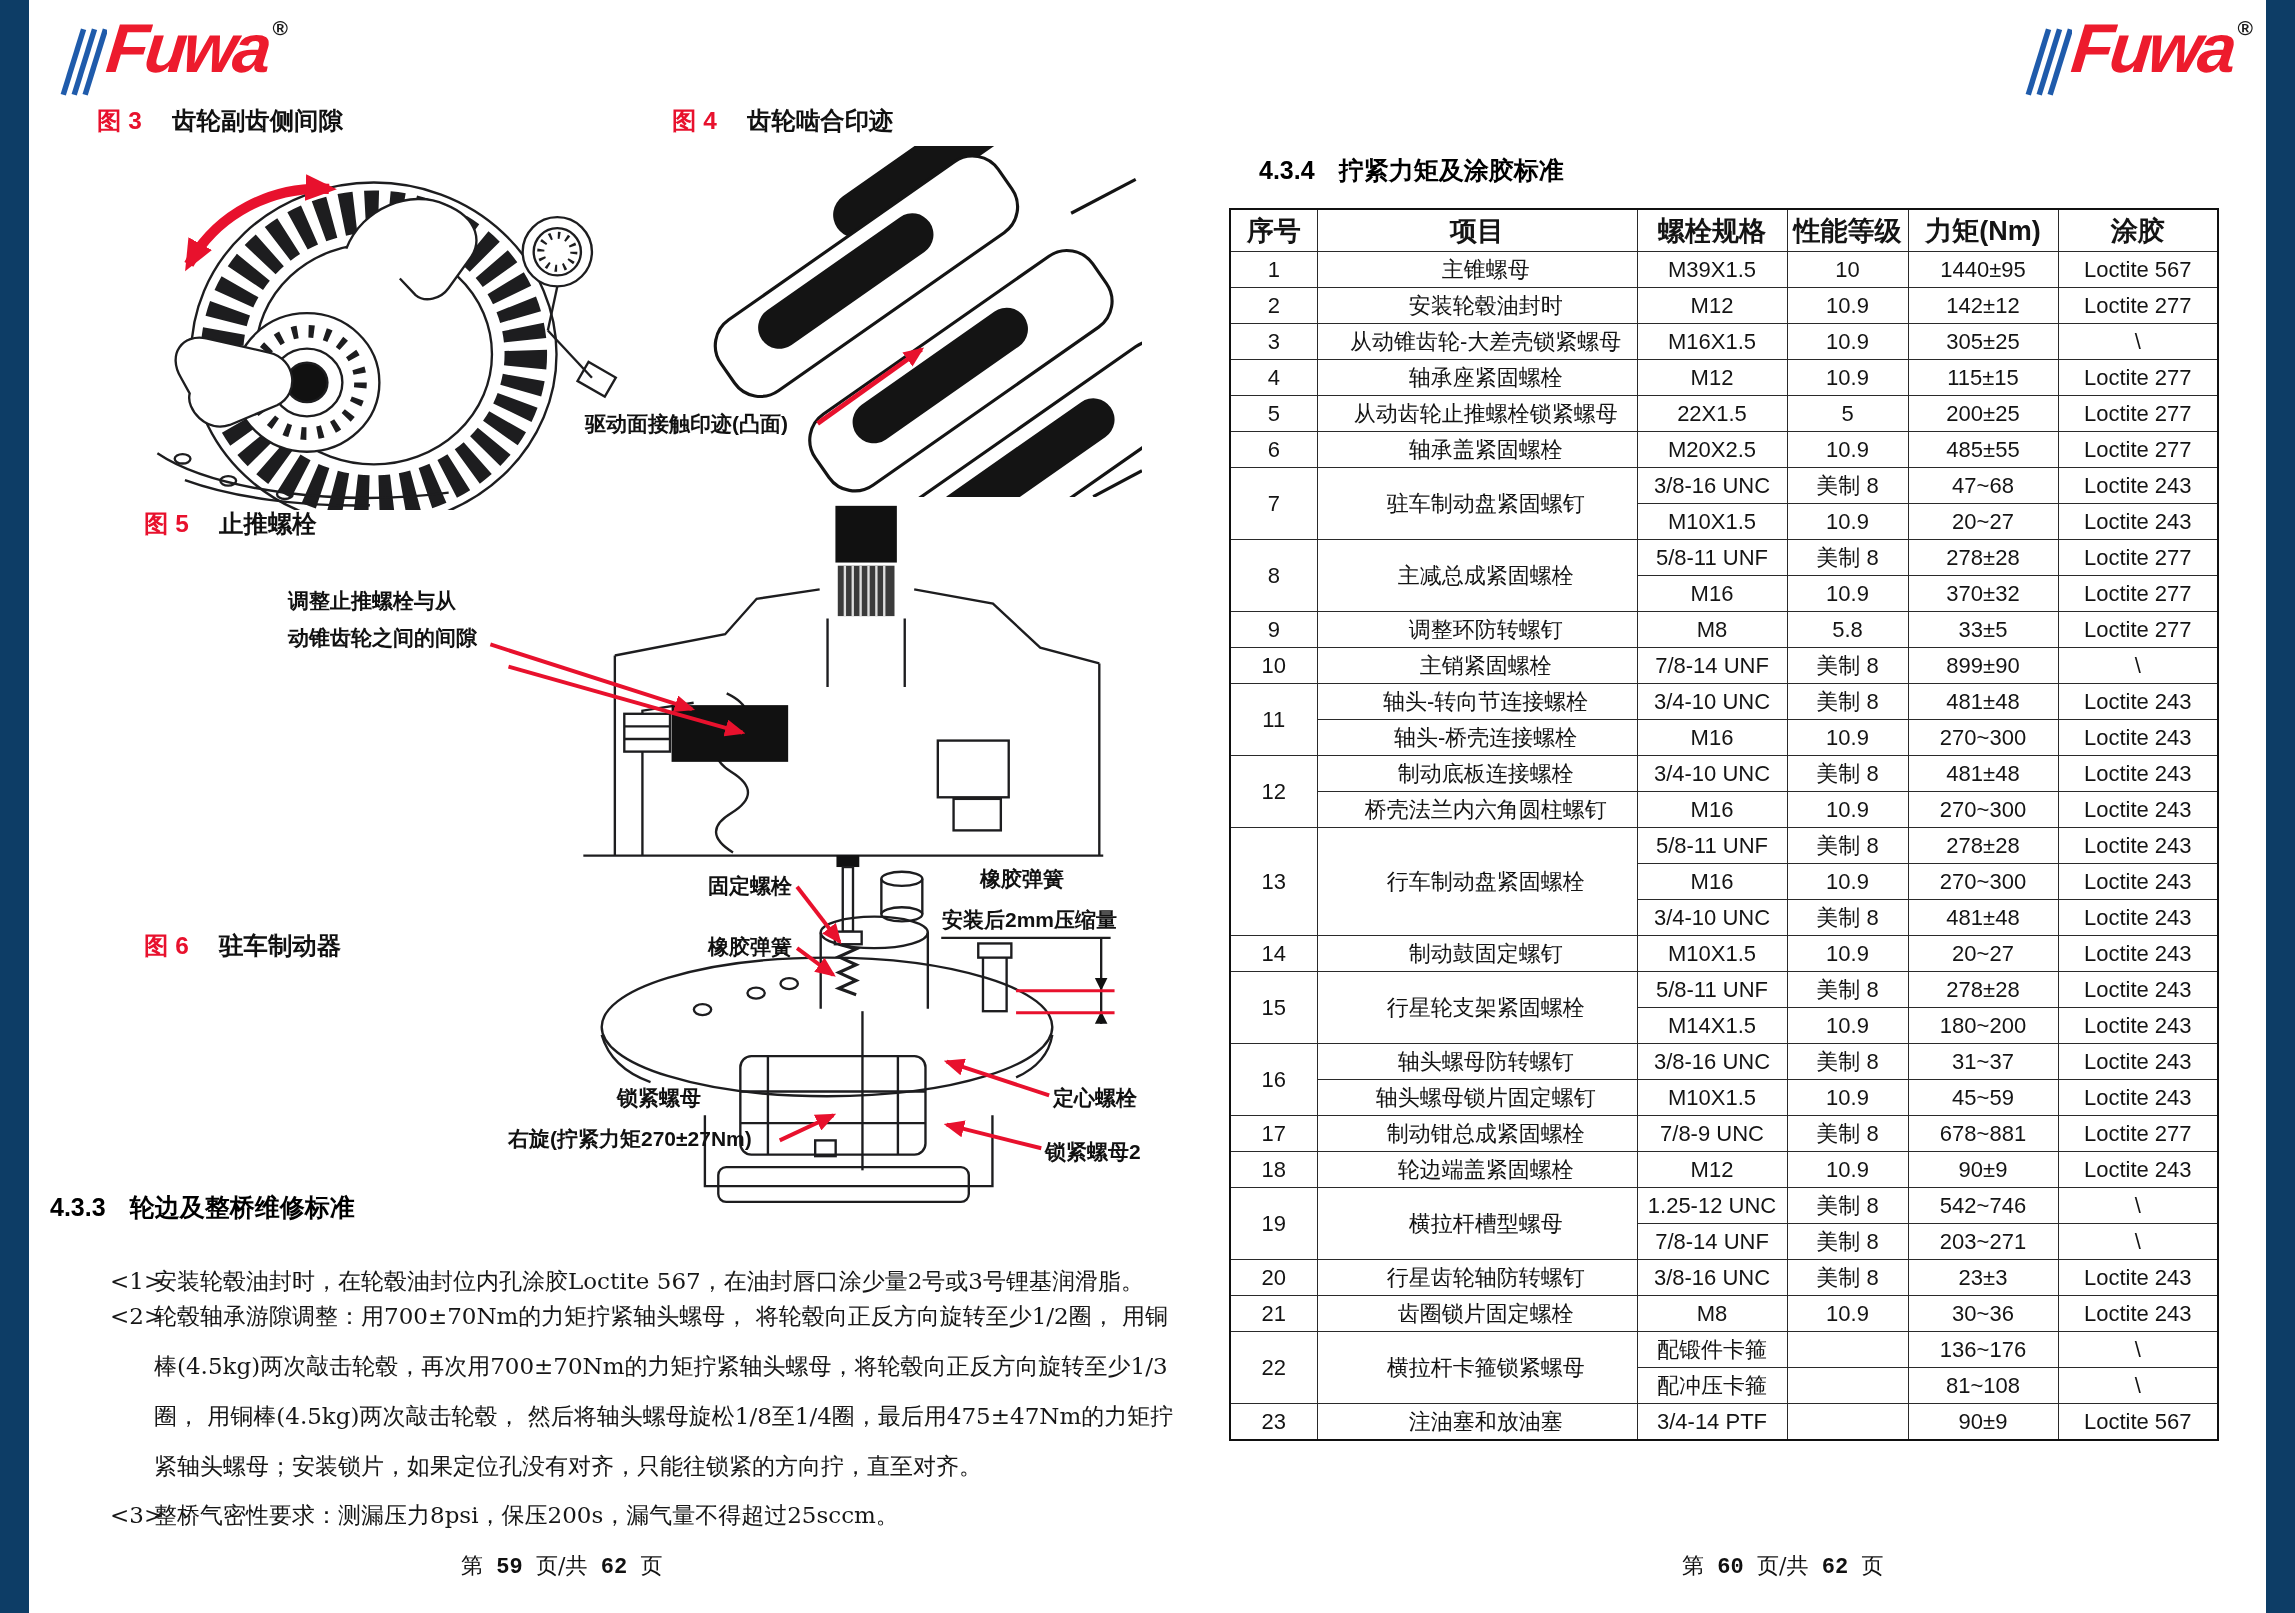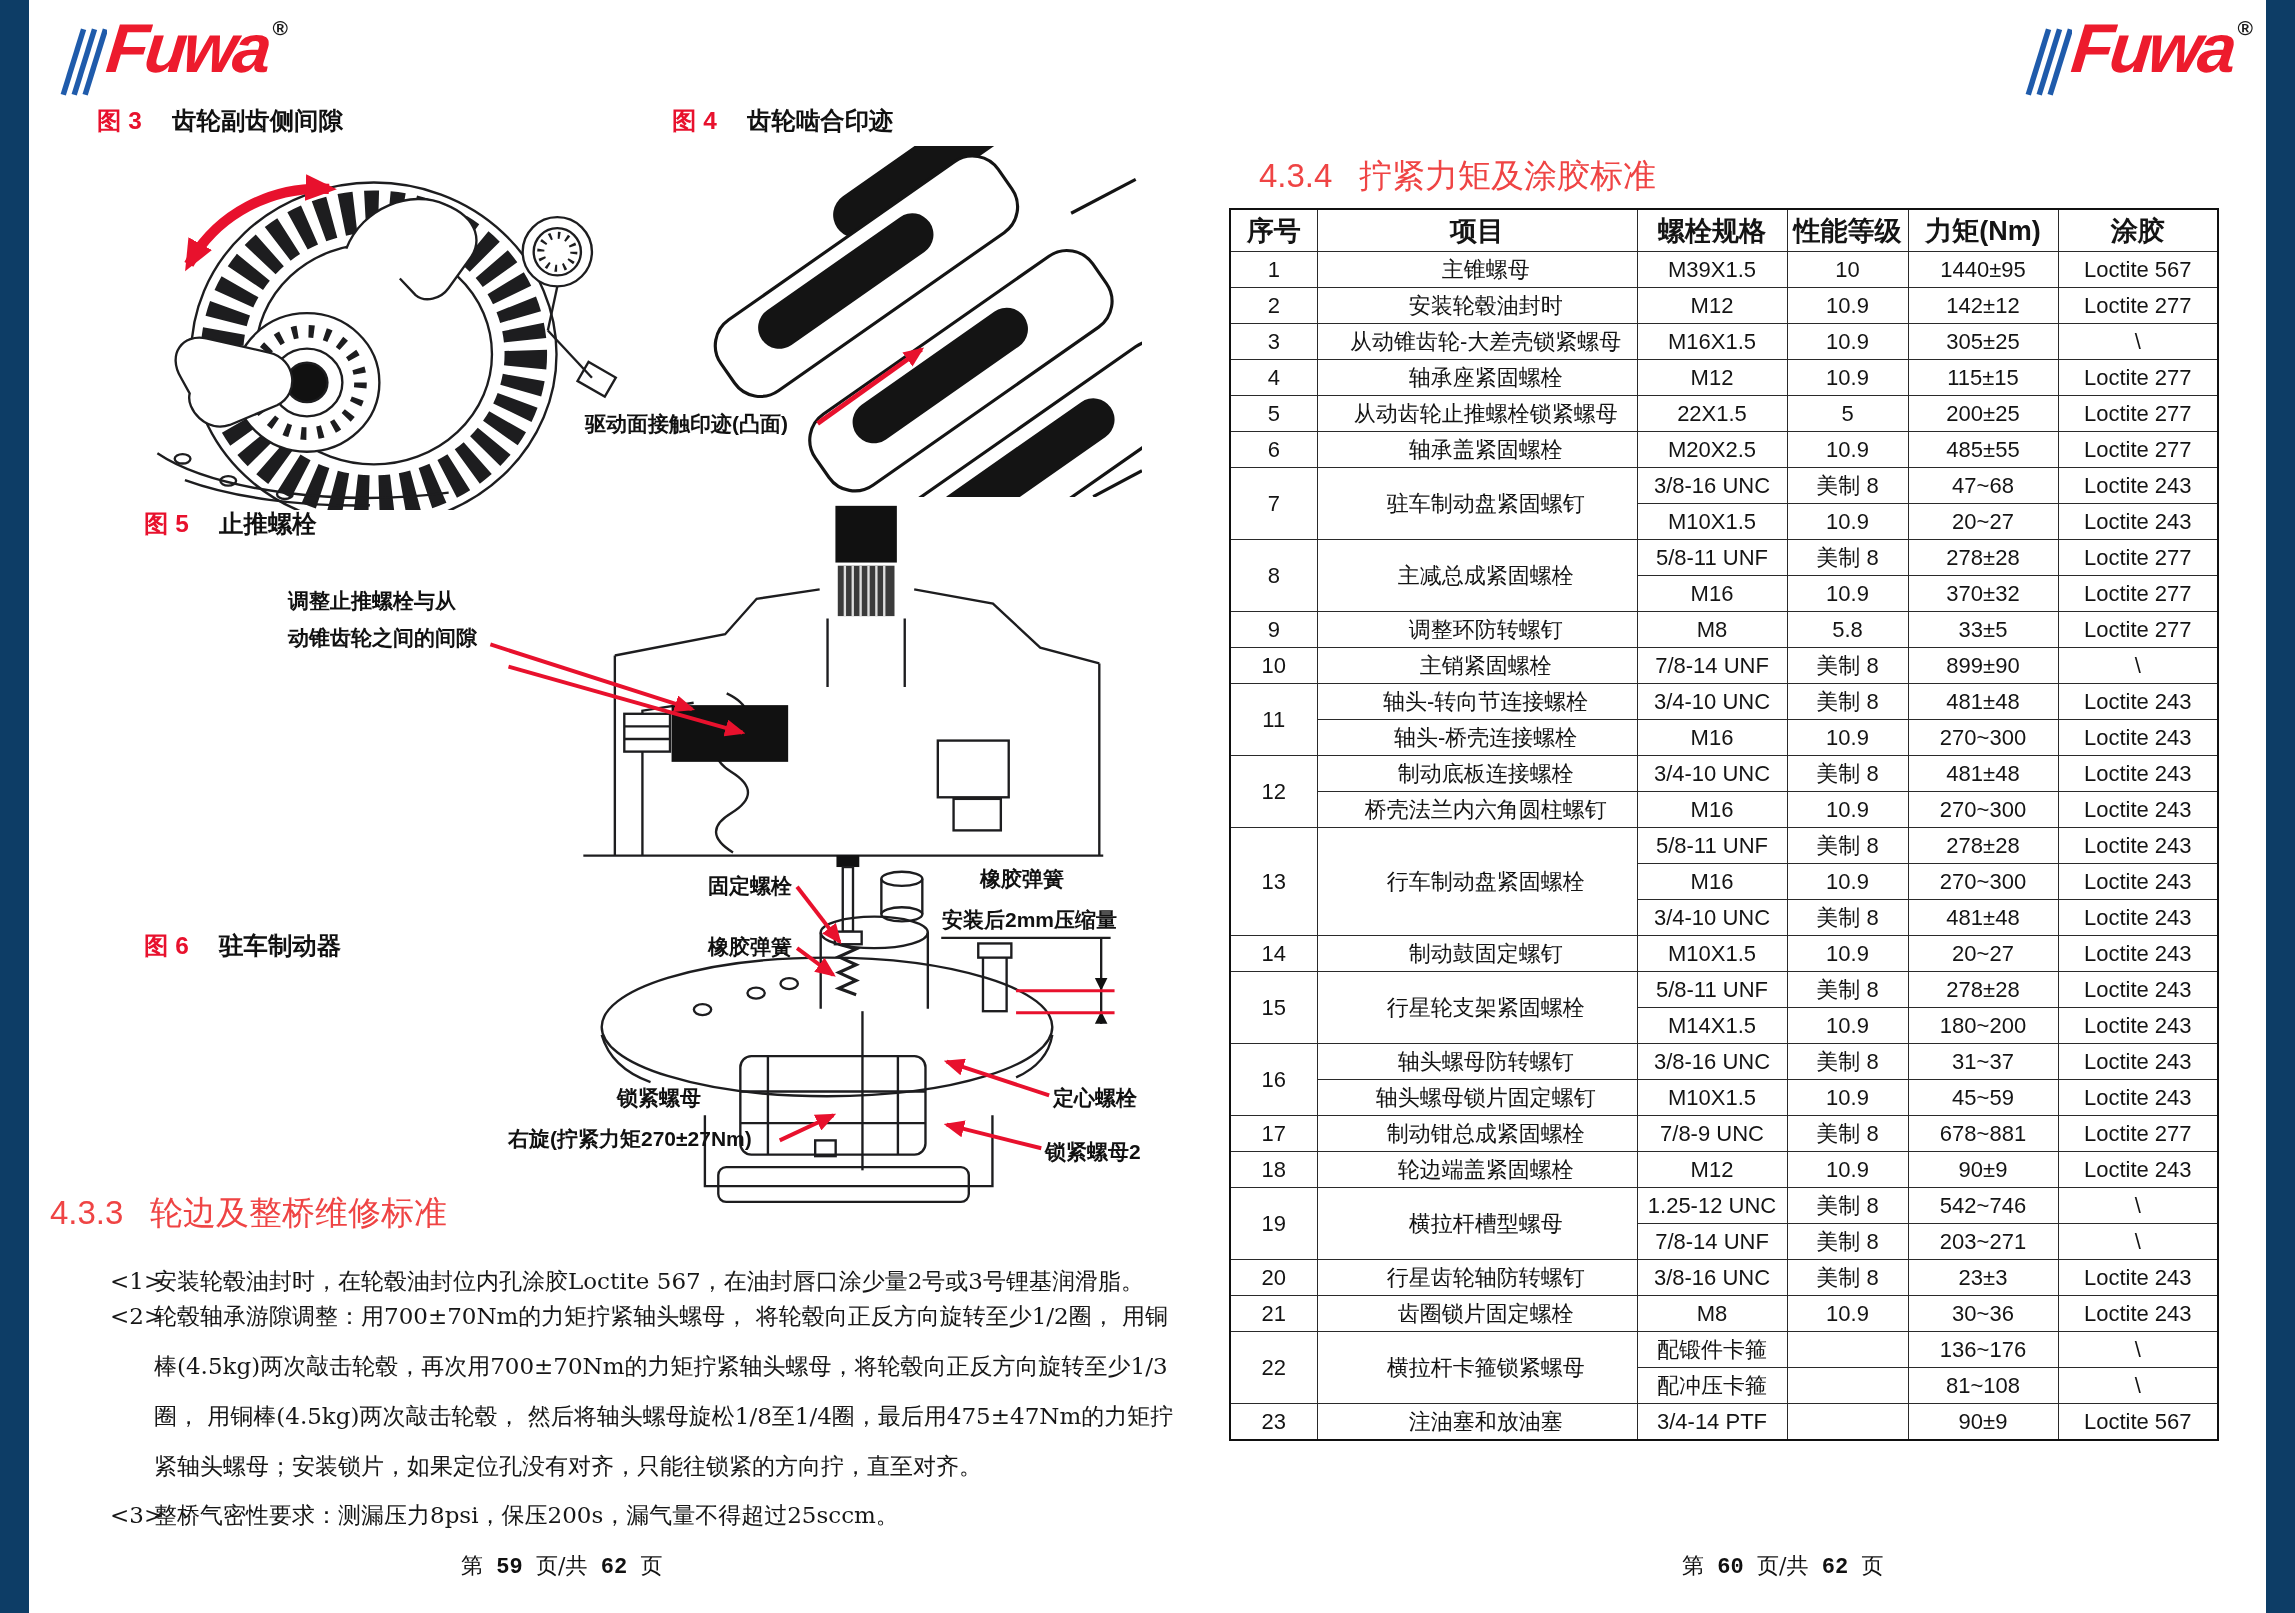--- a/index.html
+++ b/index.html
@@ -25,21 +25,21 @@
   
   .fig-label{position:absolute;font-size:24.4px;white-space:nowrap;}
   .fig-label .num{color:#e8112d;font-weight:bold;}
   .fig-label .cap{color:#111;font-weight:600;margin-left:23.6px;}
 
   .fig-ann{position:absolute;font-size:21px;font-weight:bold;color:#111;white-space:nowrap;}
 
   .figure-svg{position:absolute;}
 
   
-  .sec-heading{position:absolute;font-size:33px;font-weight:normal;color:#ef4444;white-space:nowrap;}
+  .sec-heading{position:absolute;font-size:25px;font-weight:bold;color:#000000;white-space:nowrap;}
   .sec-heading .sec-title{margin-left:17.3px;}
 
   
   #paras .para{position:absolute;left:110px;width:1024px;font-family:"DejaVu Serif","Liberation Serif",serif;}
   .pline{height:50px;font-size:23px;white-space:nowrap;color:#161616;}
   .pline .pmarker{display:inline-block;width:44px;}
   .pline.cont{padding-left:44px;}
 
   
   .footer{position:absolute;top:1551px;font-size:22px;font-family:"DejaVu Serif","Liberation Serif",serif;color:#111;white-space:nowrap;}

